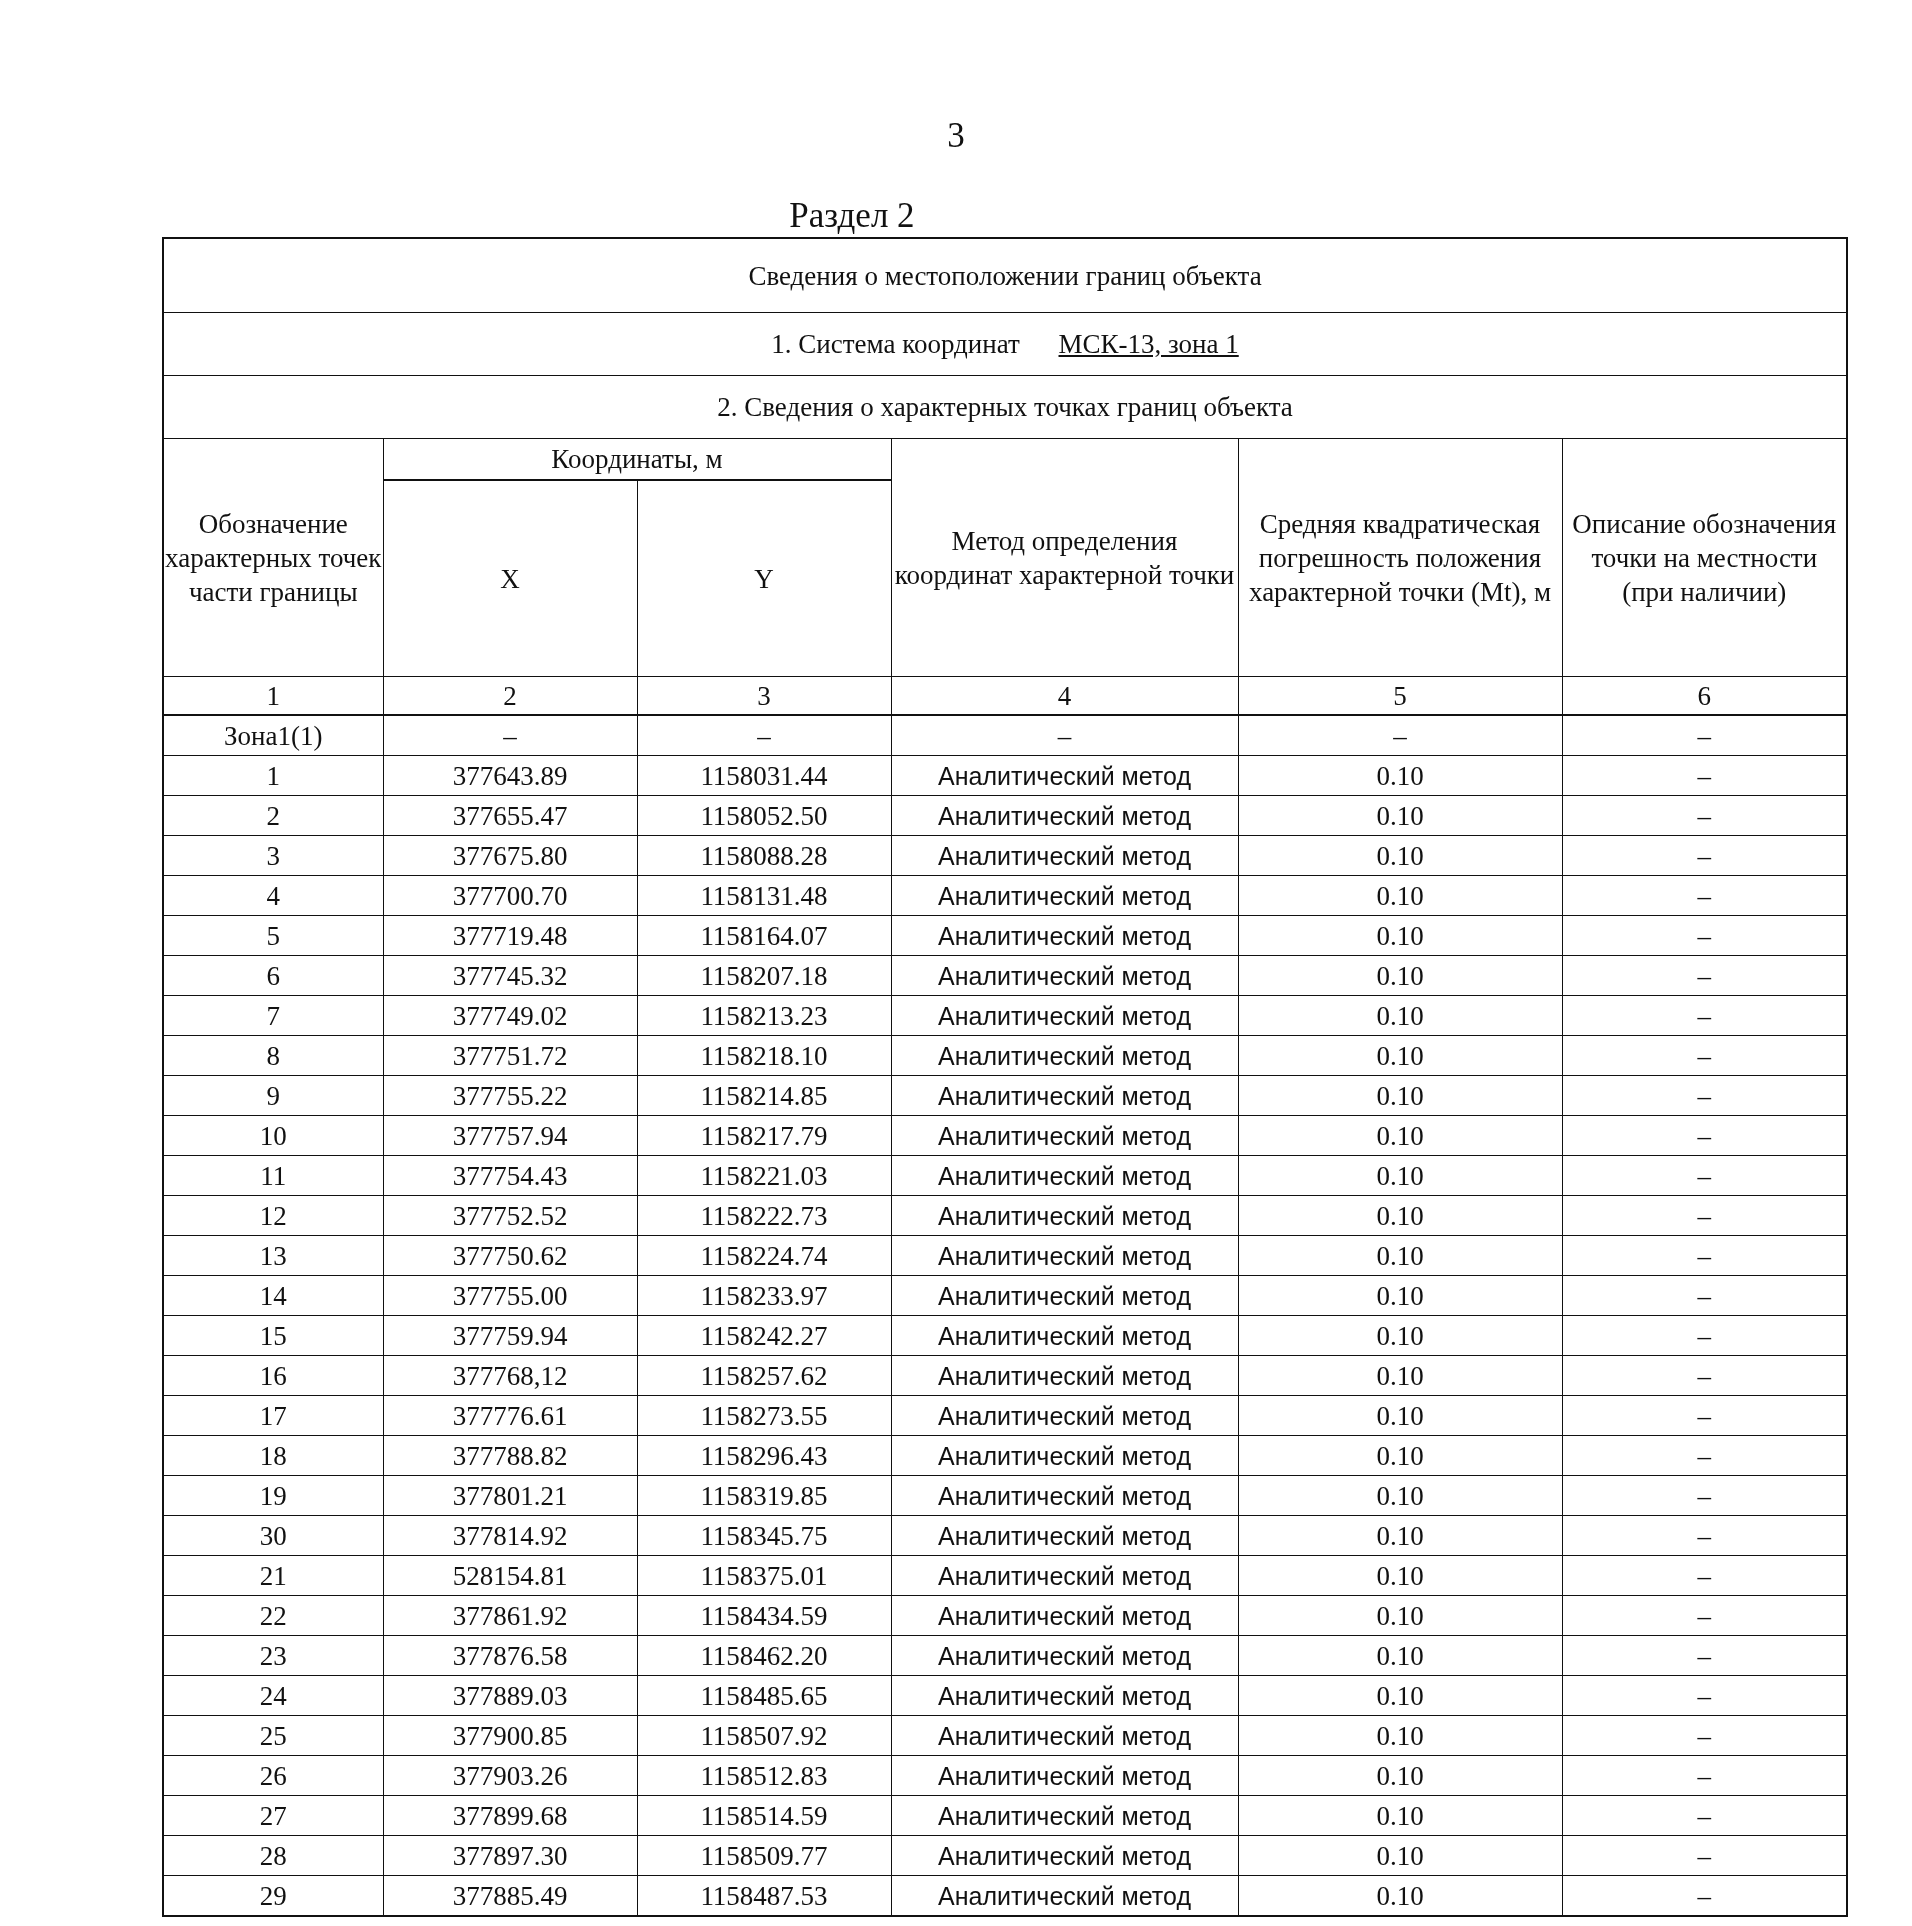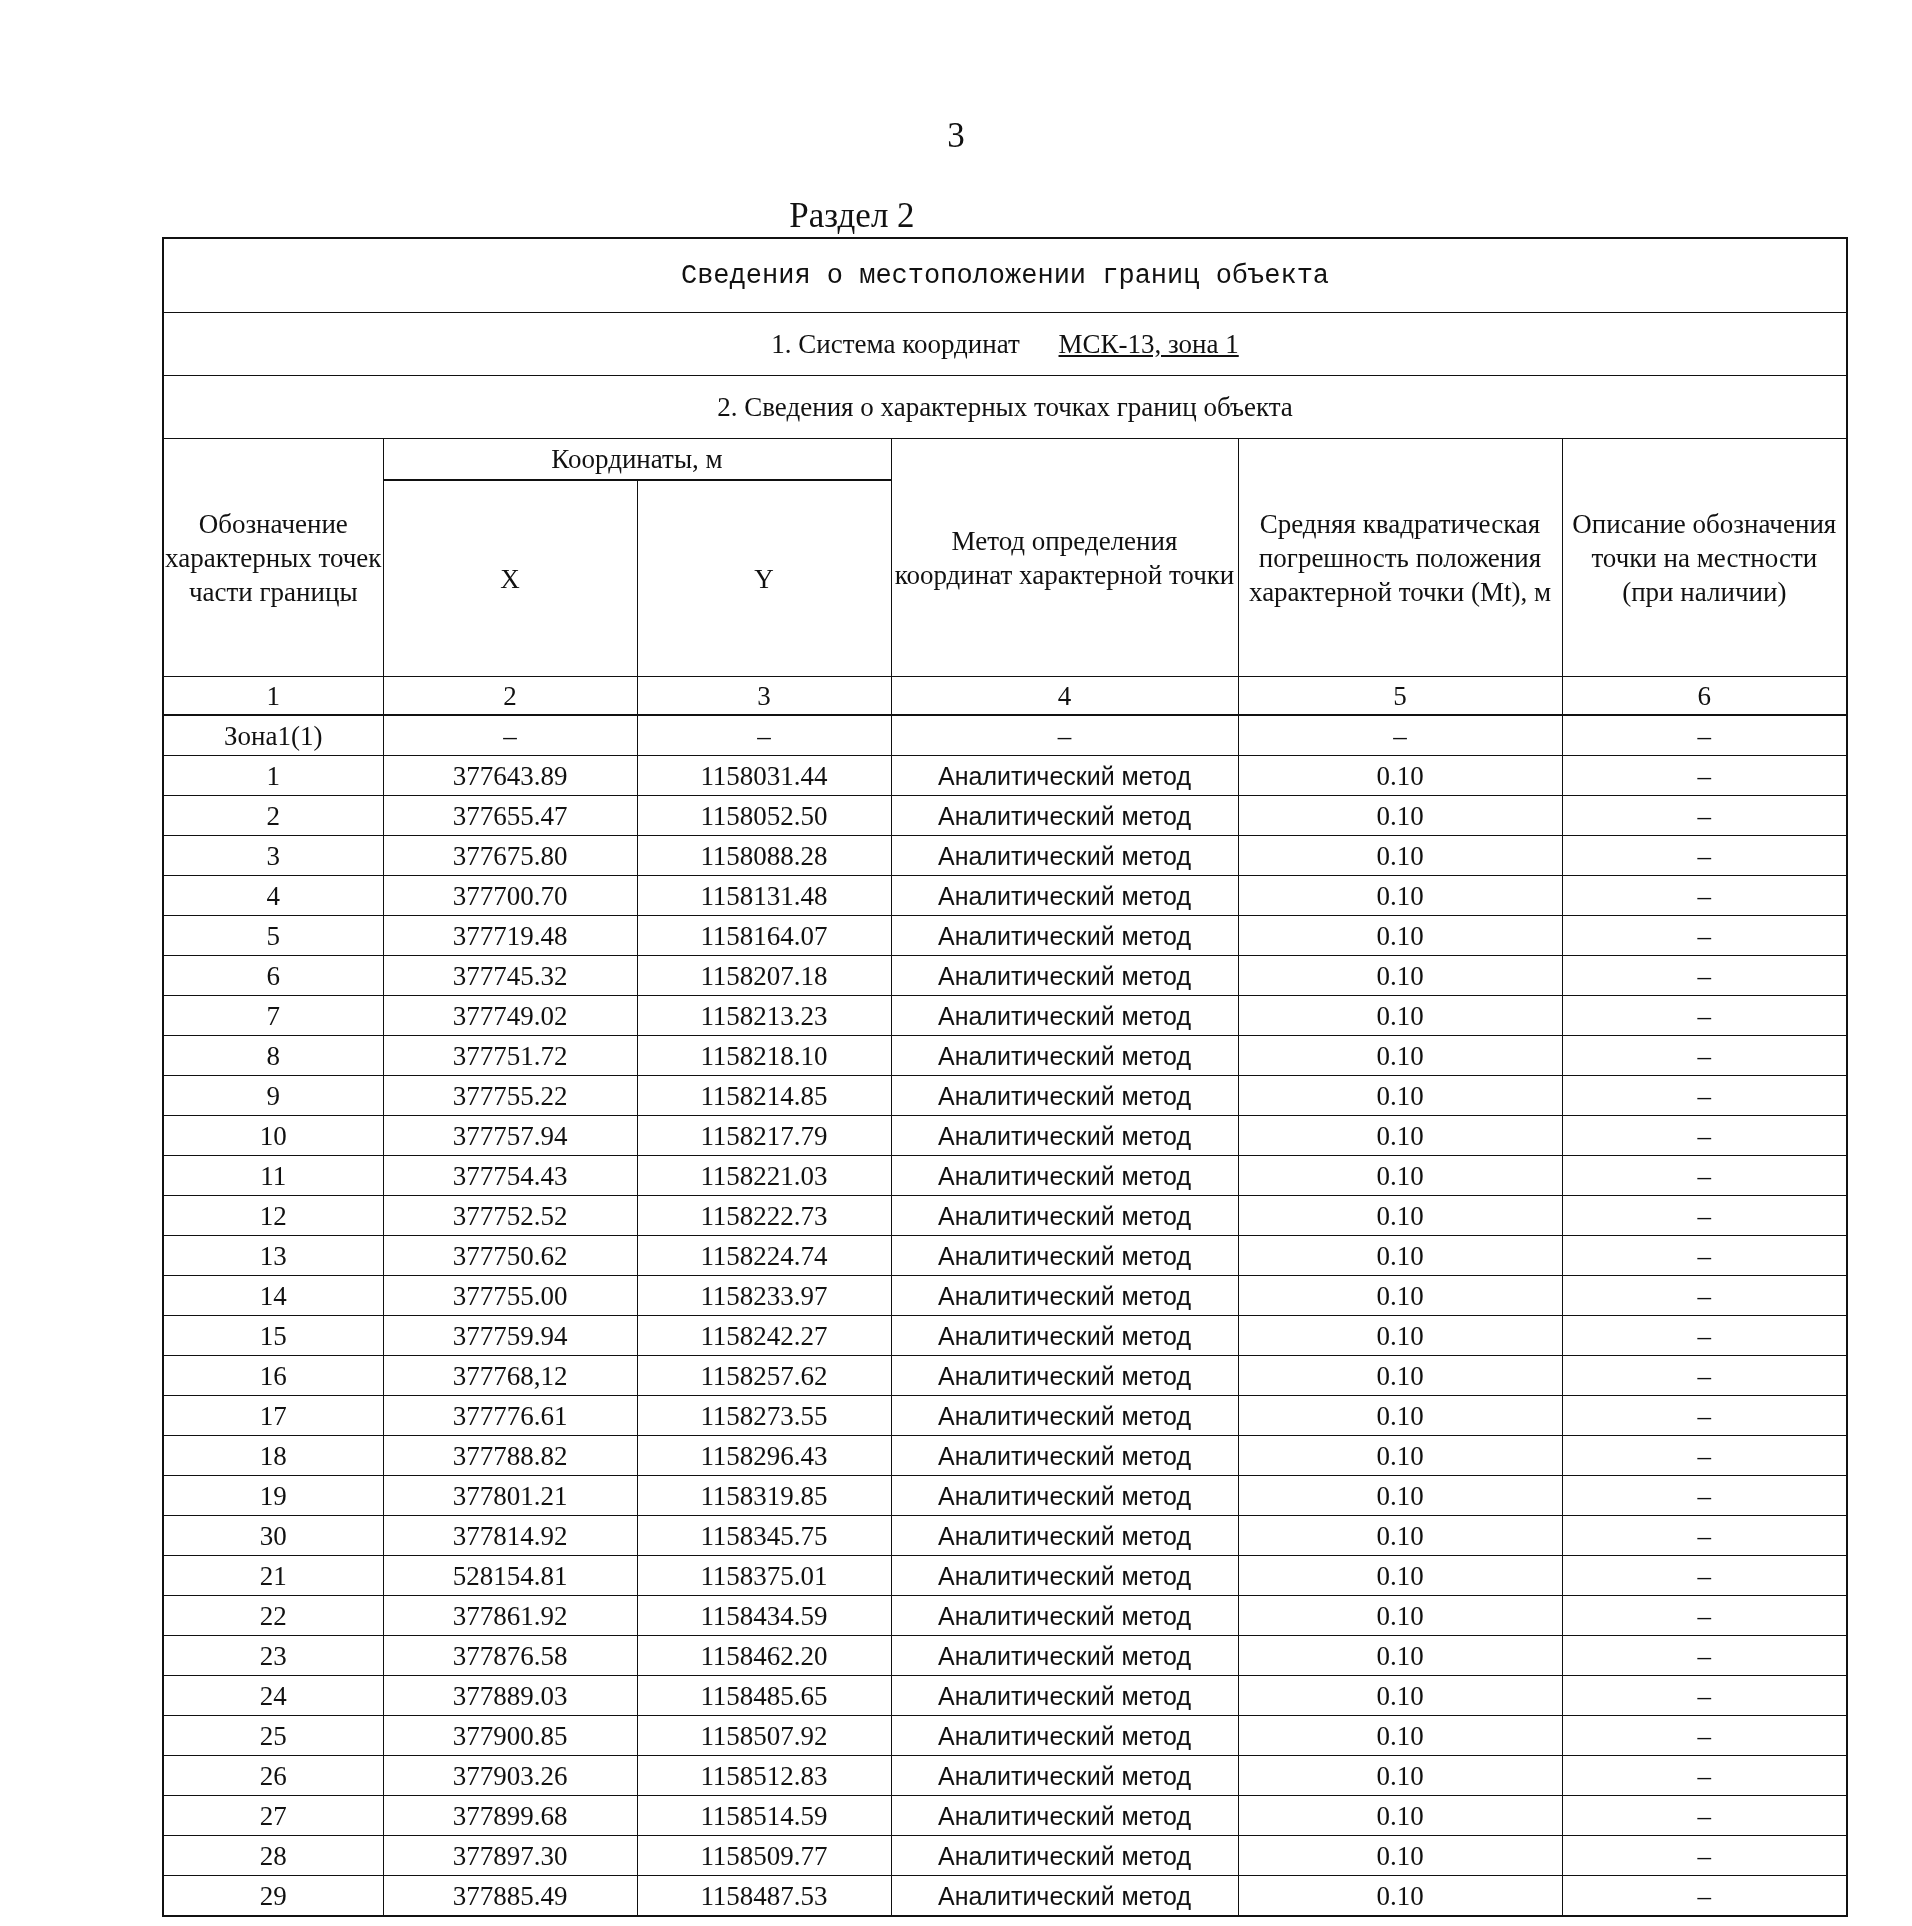--- a/index.html
+++ b/index.html
@@ -16,21 +16,21 @@
     font-size: 35px; line-height: 39px; margin-top: 7px;
   }
   table.main {
     position: absolute; left: 162px; top: 237px; width: 1683px;
     border-collapse: collapse; table-layout: fixed;
   }
   table.main td {
     border: 1.9px solid #111; padding: 0; text-align: center; vertical-align: middle;
     font-size: 27px; line-height: 34px;
   }
-  .title-row td { height: 73px; font-size: 30px; font-family: Liberation Mono, monospace; }
+  .title-row td { height: 73px; font-size: 30px; }
   .info-row td { height: 62px; text-align: left; padding-left: 7.7px; font-size: 30px; }
   .head td { font-size: 28.5px; line-height: 35px; }
   .head .coord-top { height: 40px; border-bottom-width: 2.7px; margin-top: 40px; }
   .head .tall { height: 195px; }
   .numrow td { height: 37px; font-size: 28.5px; border-top-width: 2.7px; border-bottom-width: 2.7px; }
   .datarow td { height: 39px; font-size: 27px; }
   .method { font-size: 25px !important; font-family: "Liberation Sans", "DejaVu Sans", sans-serif; }
   .u { text-decoration: underline; margin-left: 32px; }
   thead, tbody { border: 2.3px solid #111; }
 </style>

